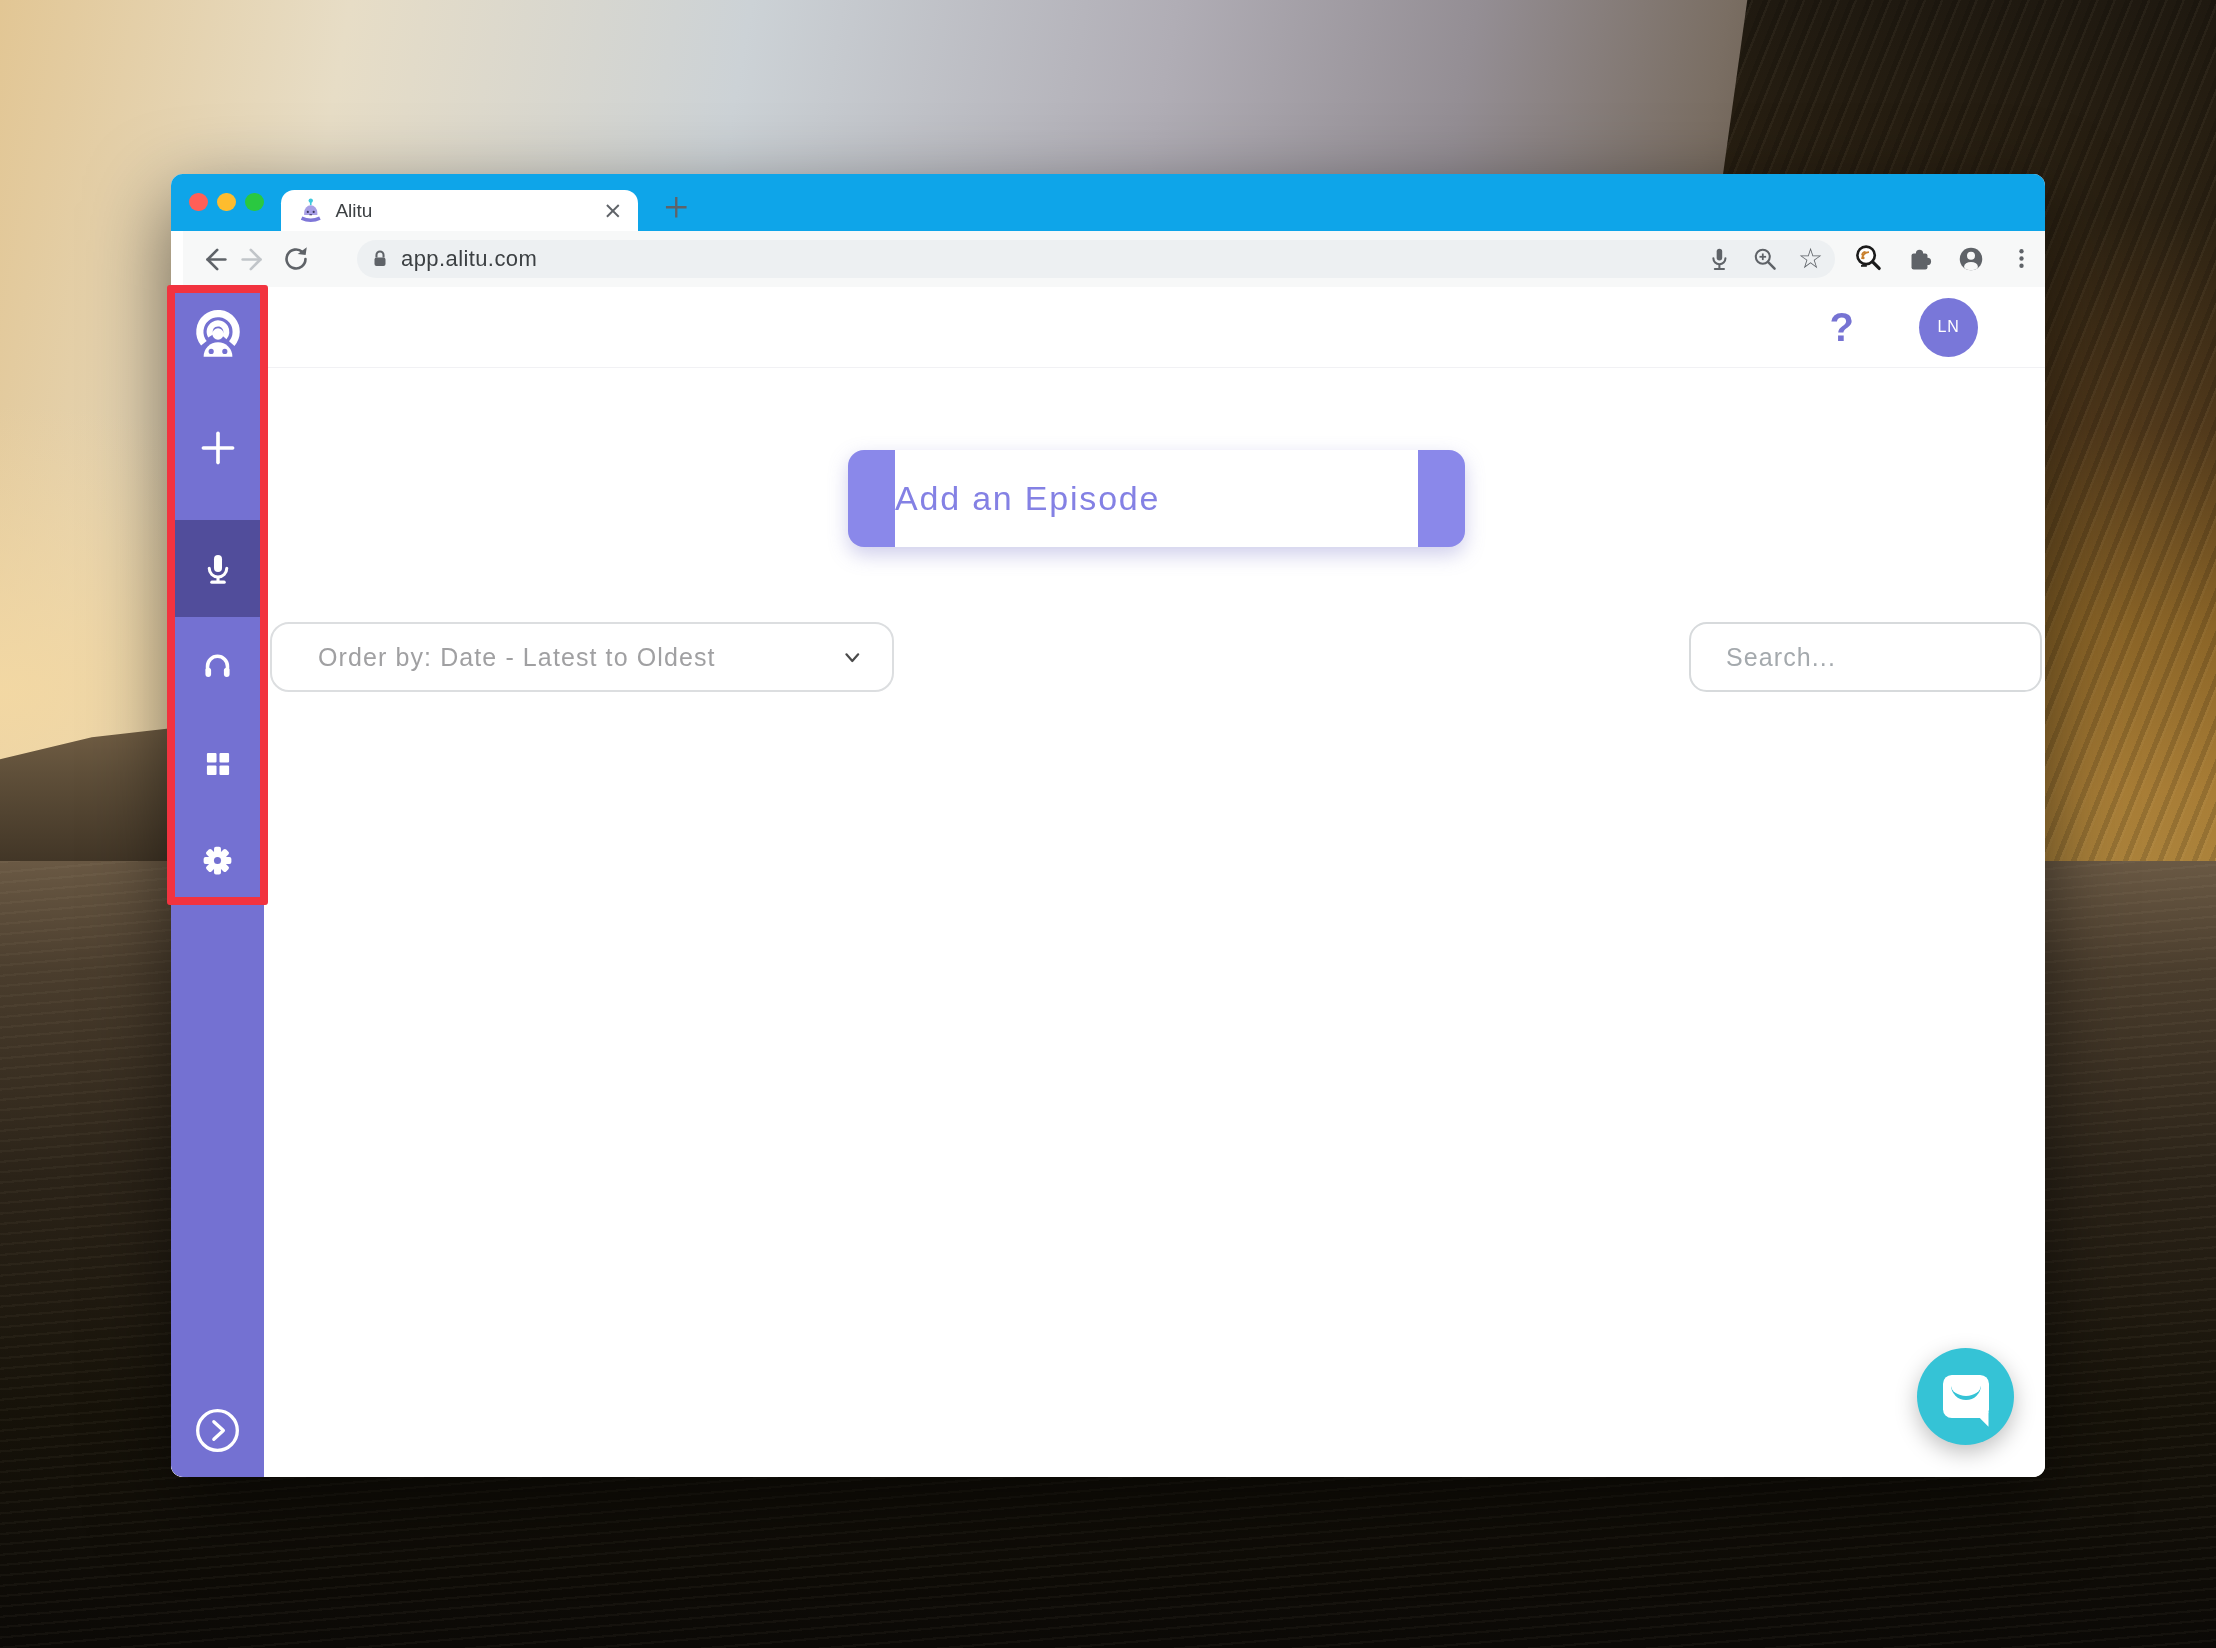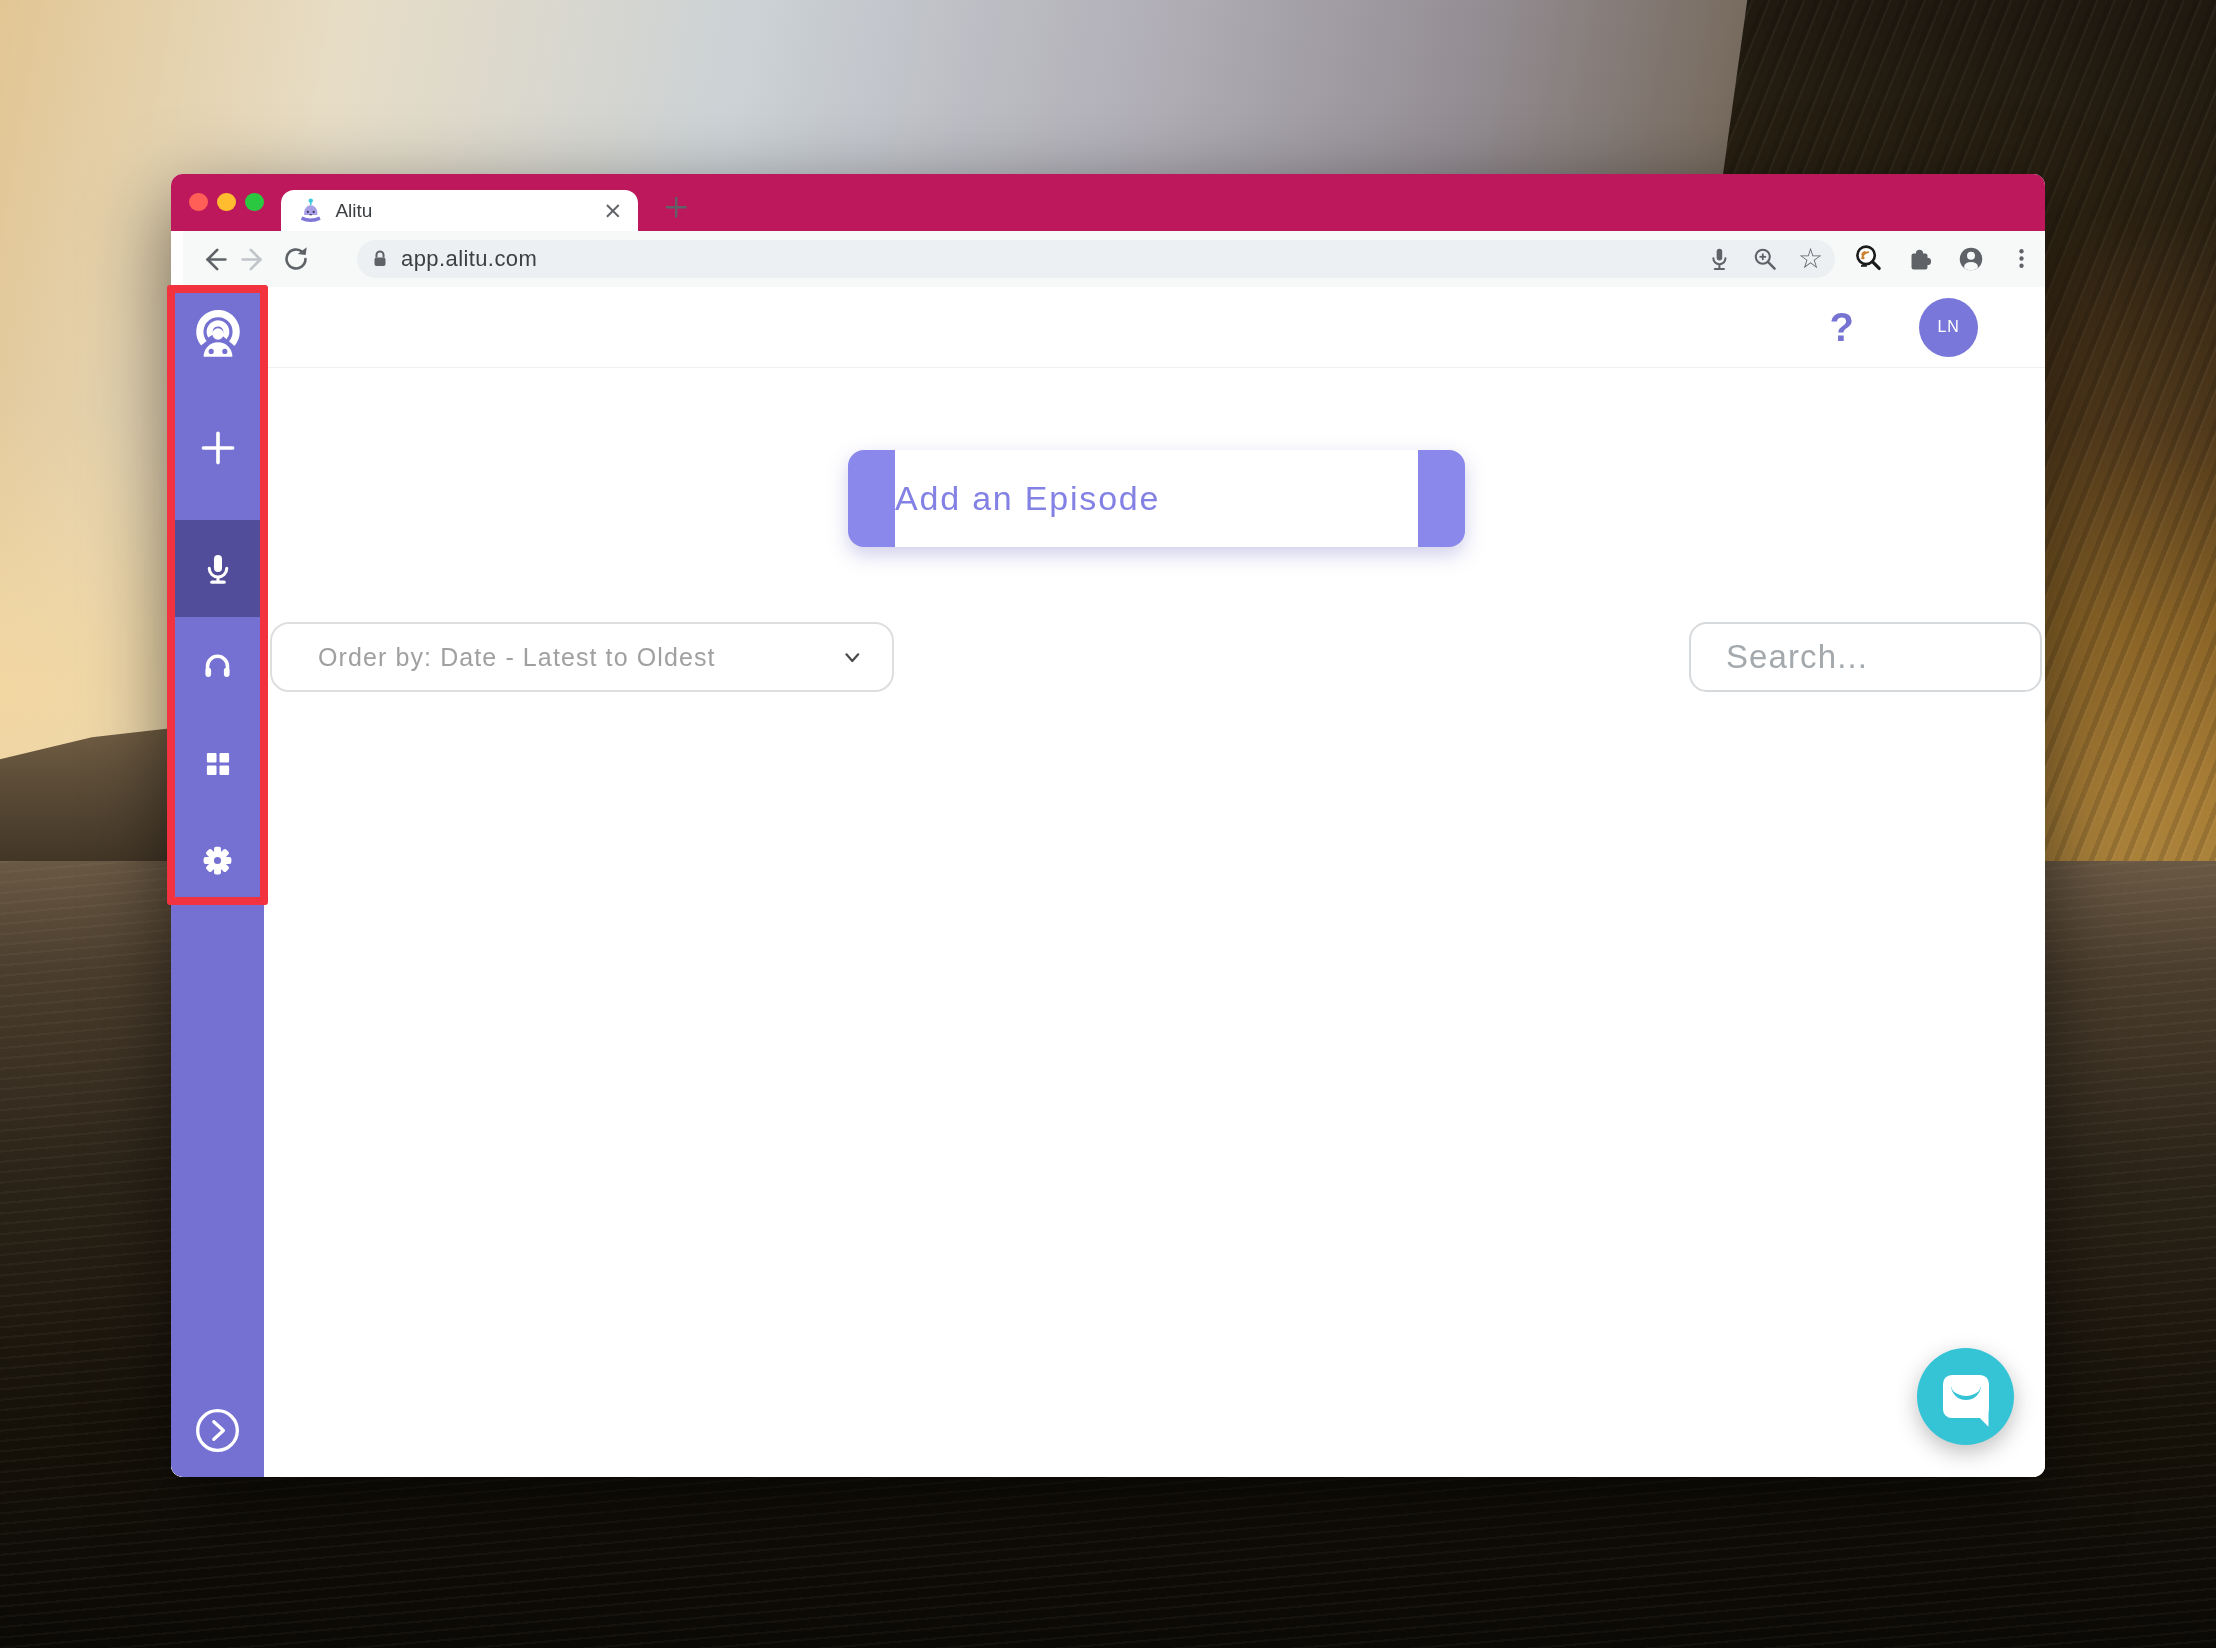--- a/index.html
+++ b/index.html
@@ -23,21 +23,21 @@
     clip-path:polygon(49% 0, 100% 0, 100% 100%, 24% 100%);
     background:linear-gradient(to bottom,#1f1910 0%,#2b2112 13%,#51391b 26%,#8a6427 38%,#a87d36 48%,#b08a42 58%,#7d5c28 70%,#413017 83%,#1d150b 100%); }
   .bg-cliff-right::after { content:""; position:absolute; inset:0; opacity:.35;
     background:repeating-linear-gradient(112deg, rgba(0,0,0,.35) 0 5.1px, rgba(255,240,210,.10) 5.1px 7.4px, rgba(0,0,0,0) 7.4px 16px); }
 
   
   .window { position:absolute; left:171px; top:174px; width:1874px; height:1303px;
     border-radius:11.8px; overflow:hidden; box-shadow:0 26.5px 81px rgba(0,0,0,.55);
     display:flex; flex-direction:column; background:#fff; }
 
-  .tabstrip { position:relative; height:57px; background:#be185d; flex:0 0 auto;padding-left:40px; }
+  .tabstrip { position:relative; height:57px; background:#0ea5e9; flex:0 0 auto;padding-left:40px; }
   .traffic { position:absolute; top:19px; left:18.4px; display:flex; gap:9.6px; }
   .light { width:18.4px; height:18.4px; border-radius:50%; }
   .light.red { background:#ff5f57; } .light.yellow { background:#febc2e; } .light.green { background:#2ac840; }
   .tab { position:absolute; left:110px; top:16px; width:357px; height:41px; background:#fff;
     border-radius:13.2px 13.2px 0 0; display:flex; align-items:center; padding:0 16px 0 17.7px; }
   .tab-title { font-size:19px; color:#3c4043; margin-left:13.2px; flex:1; }
   .newtab { position:absolute; left:485px; top:13.2px; width:41px; height:41px; display:flex; align-items:center; justify-content:center; }
 
   .toolbar { position:relative; height:56px; background:#f7f8f8; flex:0 0 auto; display:flex; align-items:center;margin-left:12px; }
   .navbtn { width:41px; height:41px; display:flex; align-items:center; justify-content:center; }
@@ -75,21 +75,21 @@
   .add-btn-inner { position:absolute; left:47px; right:47px; top:0; bottom:0; background:#fff;
     display:flex; align-items:center; justify-content:flex-start; }
   .add-btn-label { font-size:34px; color:#8481e4; letter-spacing:1.8px; }
 
   .orderby { position:absolute; left:99px; top:335px; width:624px; height:70px; background:#fff;
     border:2.2px solid #dcdee0; border-radius:19px; display:flex; align-items:center; padding:0 29px 0 46px; cursor:default; }
   .orderby-label { font-size:25px; color:#a0a0a2; letter-spacing:1.1px; flex:1; }
 
   .searchbox { position:absolute; left:1518px; top:335px; width:353px; height:70px; background:#fff;
     border:2.2px solid #d7dadc; border-radius:17.7px; display:flex; align-items:center; padding:0 14.7px 0 19px; }
-  .searchbox input { border:none; outline:none; flex:1; margin-left:16px; font-size:33px; color:#555;
+  .searchbox input { border:none; outline:none; flex:1; margin-left:16px; font-size:25px; color:#555;
     letter-spacing:1.1px; font-family:"Liberation Sans", sans-serif; background:transparent; }
   .searchbox input::placeholder { color:#a4a9ad; }
 
   .intercom { position:absolute; left:1746px; top:1061px; width:97px; height:97px; border-radius:50%;
     background:#35c3d6; box-shadow:0 7.4px 22px rgba(0,0,0,.25); display:flex; align-items:center; justify-content:center; }
   .ic-bubble { position:relative; width:46px; height:43px; background:#fff; border-radius:8.8px; }
   .ic-bubble::after { content:""; position:absolute; right:0px; bottom:-8.8px; width:14.7px; height:14.7px;
     background:#fff; clip-path:polygon(100% 0, 0 0, 100% 100%); }
   .ic-smile { position:absolute; left:8px; right:8px; top:10.3px; height:14.7px;
     border-bottom:4.4px solid #35c3d6; border-radius:0 0 50% 50% / 0 0 100% 100%; }

